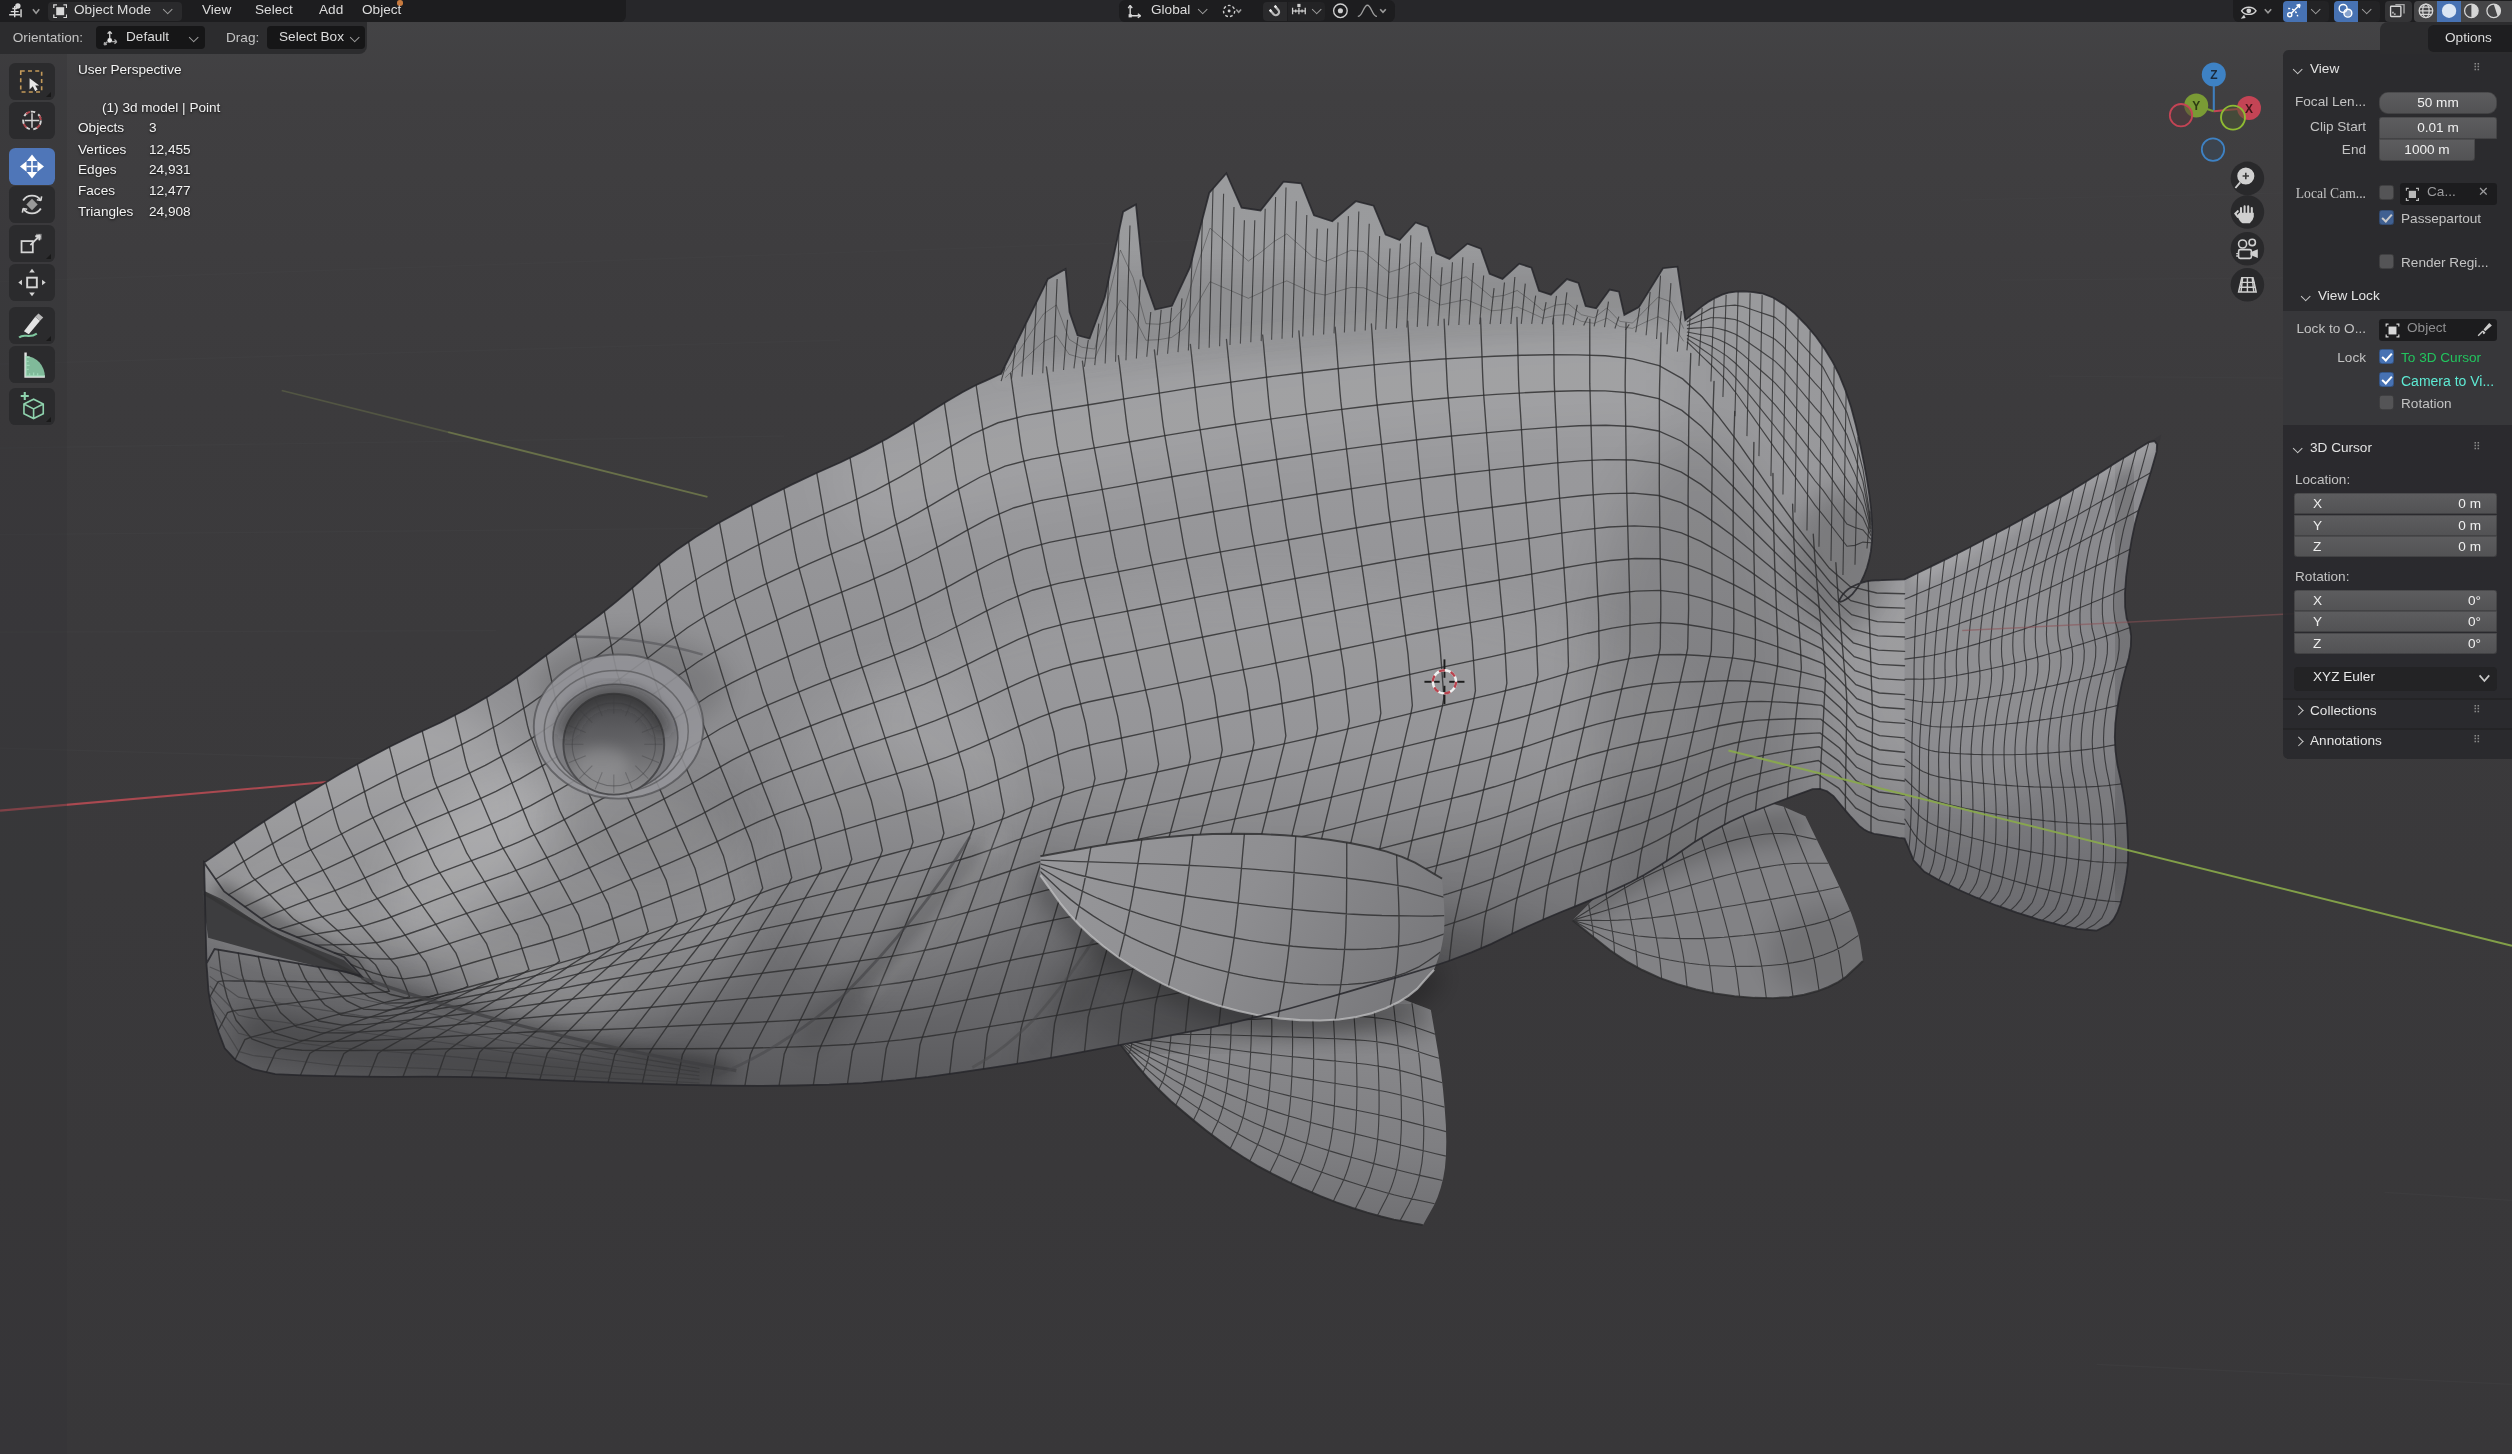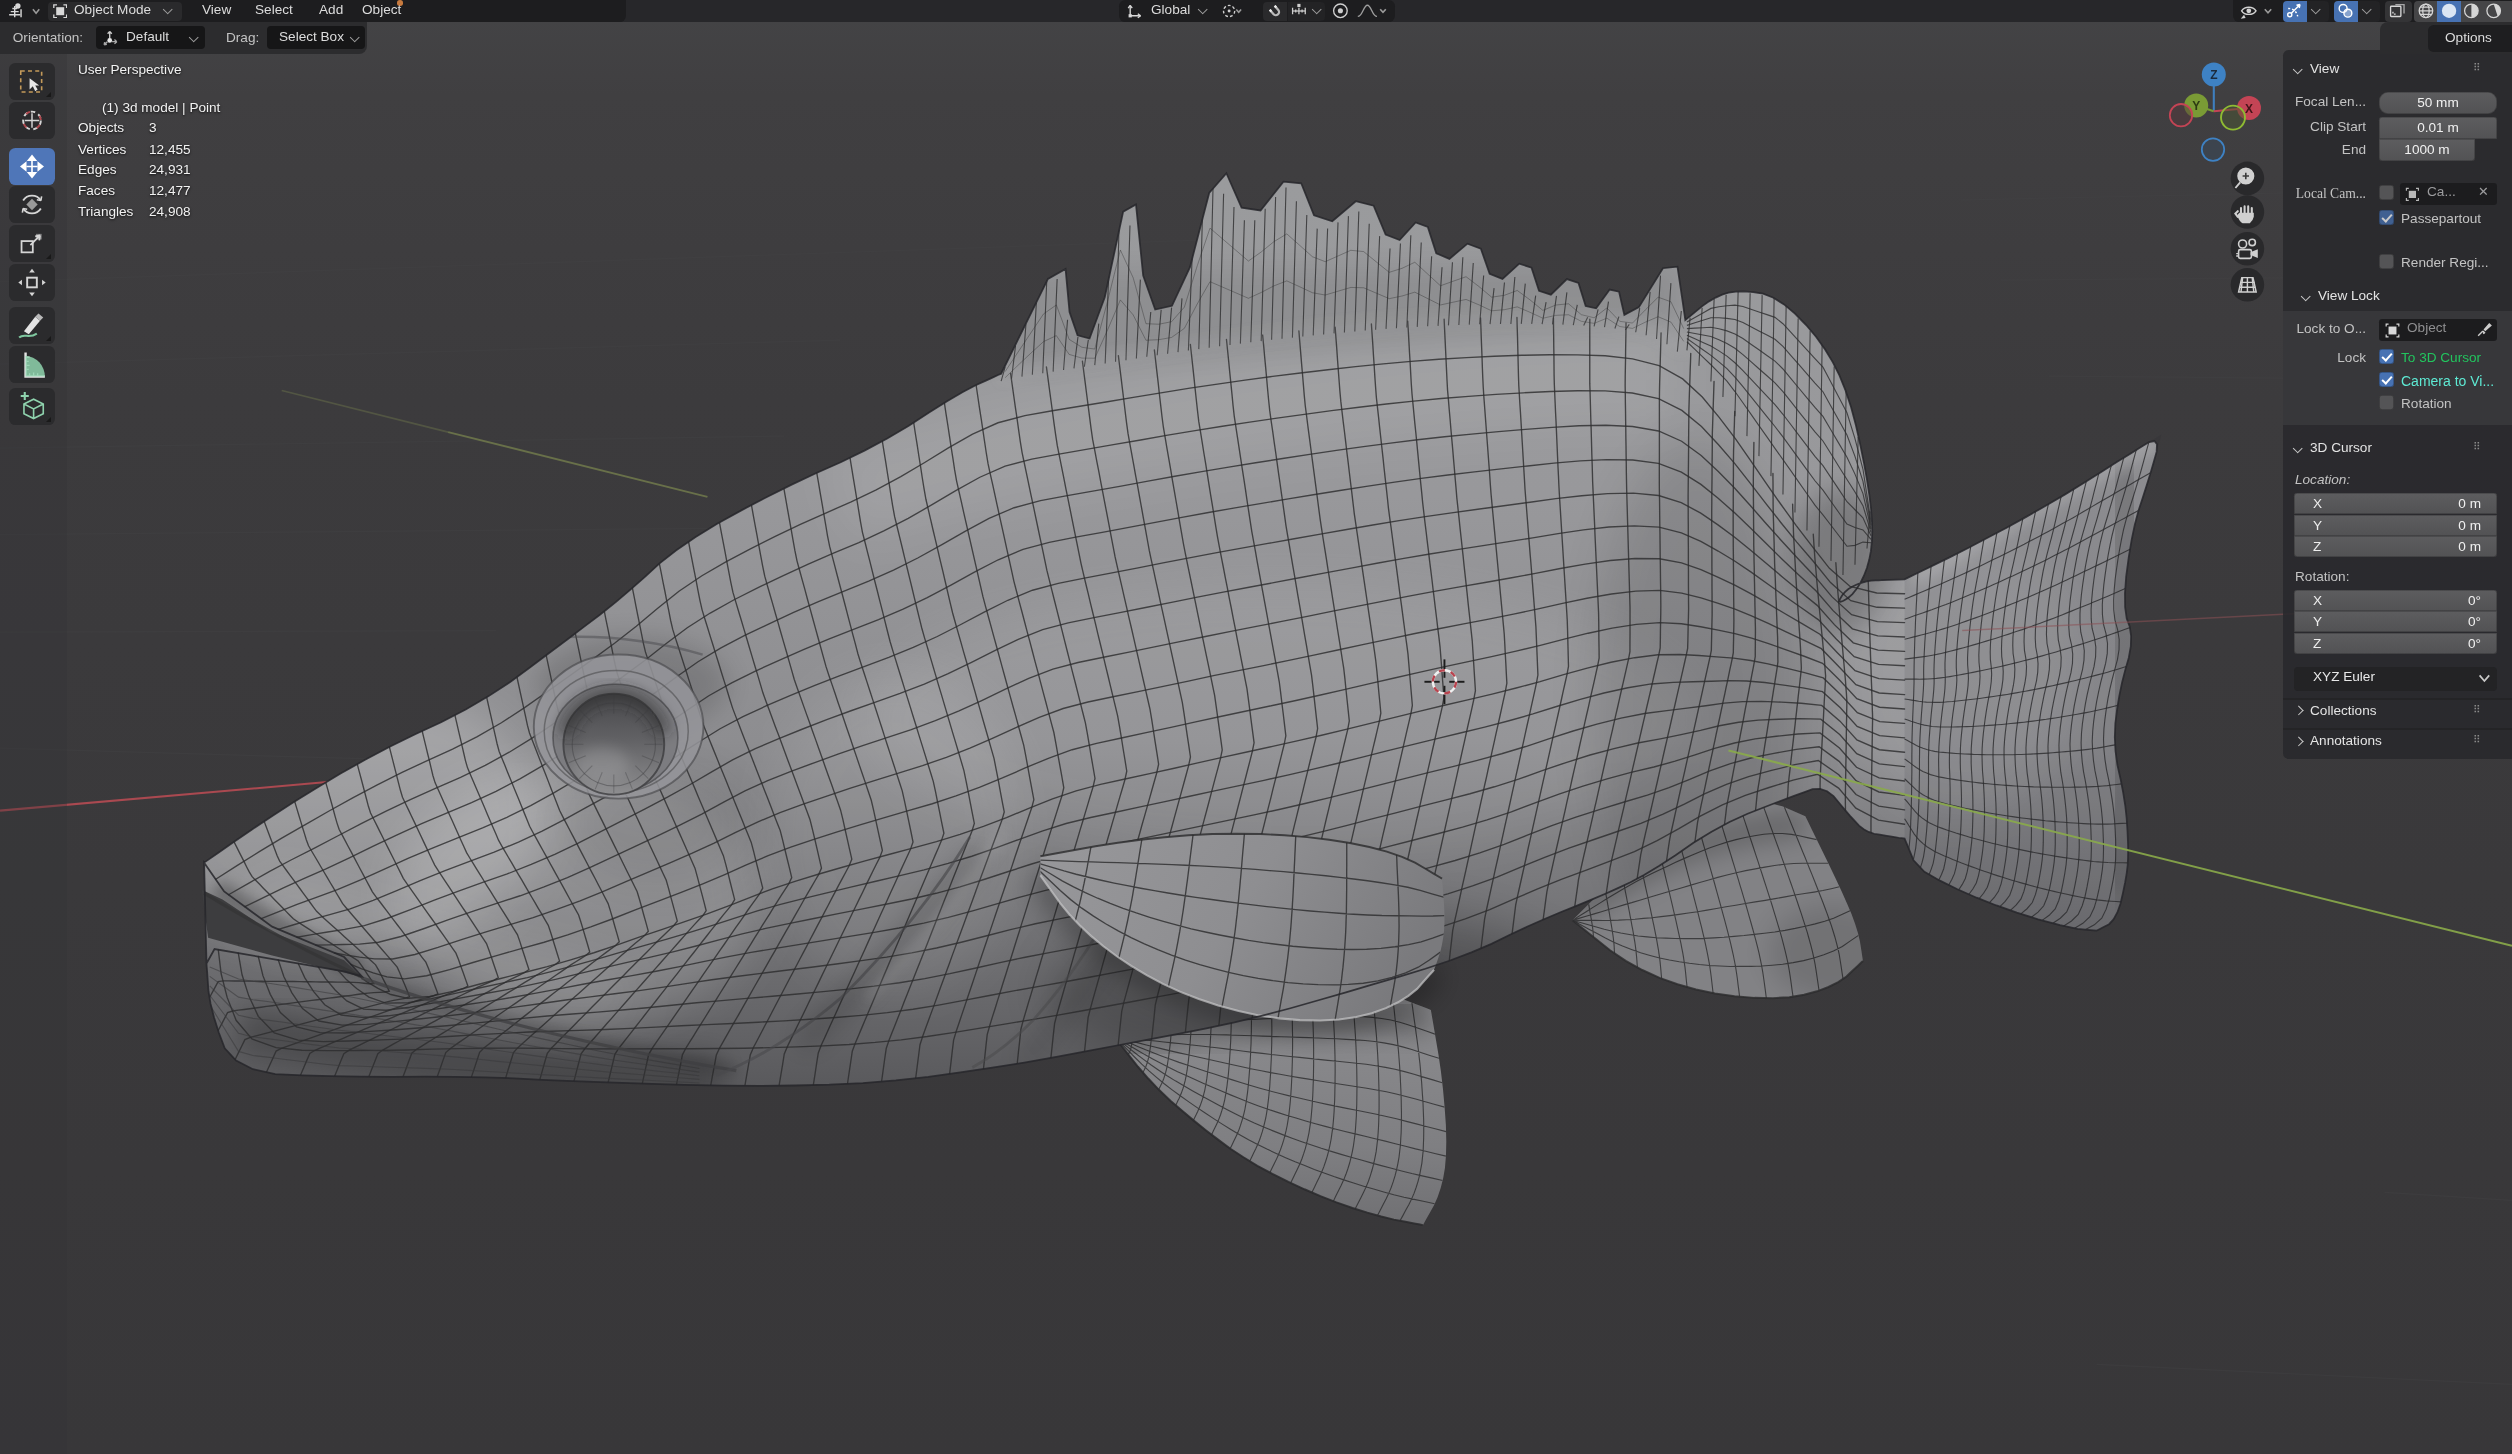--- a/index.html
+++ b/index.html
@@ -363,21 +363,21 @@
 <div class="abs rlab" style="left:2233px;top:350px;width:133px;">Lock</div>
 <div class="abs cb cbc" style="left:2379px;top:349px;"></div>
 <div class="abs" style="left:2401px;top:350px;color:#22c55e;font-size:13.6px;">To 3D Cursor</div>
 <div class="abs cb cbc" style="left:2379px;top:372px;"></div>
 <div class="abs" style="left:2401px;top:373px;color:#5eead4;font-size:14px;">Camera to Vi...</div>
 <div class="abs cb" style="left:2379px;top:395px;"></div>
 <div class="abs lbl" style="left:2401px;top:396px;">Rotation</div>
 <div class="abs chevd" style="left:2294px;top:445px;"></div>
 <div class="abs ph" style="left:2310px;top:440px;">3D Cursor</div>
 <div class="abs" style="left:2473px;top:440px;color:#8a8a8a;font-size:10.4px;letter-spacing:0.8px;">⠿</div>
-<div class="abs lbl" style="left:2295px;top:472px;font-style:italic;">Location:</div>
+<div class="abs lbl" style="left:2295px;top:472px;">Location:</div>
 <div class="abs fld" style="left:2294px;top:493px;width:203px;height:21px;line-height:21px;border-radius:3.2px 3.2px 0 0;"></div>
 <div class="abs" style="left:2313px;top:493px;color:#eeeeee;font-size:13.6px;line-height:21px;">X</div>
 <div class="abs" style="left:2433px;top:493px;color:#f1f1f1;font-size:13.6px;line-height:21px;width:48px;text-align:right;">0 m</div>
 <div class="abs fld" style="left:2294px;top:515px;width:203px;height:21px;line-height:21px;border-radius:0;"></div>
 <div class="abs" style="left:2313px;top:515px;color:#eeeeee;font-size:13.6px;line-height:21px;">Y</div>
 <div class="abs" style="left:2433px;top:515px;color:#f1f1f1;font-size:13.6px;line-height:21px;width:48px;text-align:right;">0 m</div>
 <div class="abs fld" style="left:2294px;top:536px;width:203px;height:21px;line-height:21px;border-radius:0 0 3.2px 3.2px;"></div>
 <div class="abs" style="left:2313px;top:536px;color:#eeeeee;font-size:13.6px;line-height:21px;">Z</div>
 <div class="abs" style="left:2433px;top:536px;color:#f1f1f1;font-size:13.6px;line-height:21px;width:48px;text-align:right;">0 m</div>
 <div class="abs lbl" style="left:2295px;top:569px;">Rotation:</div>

